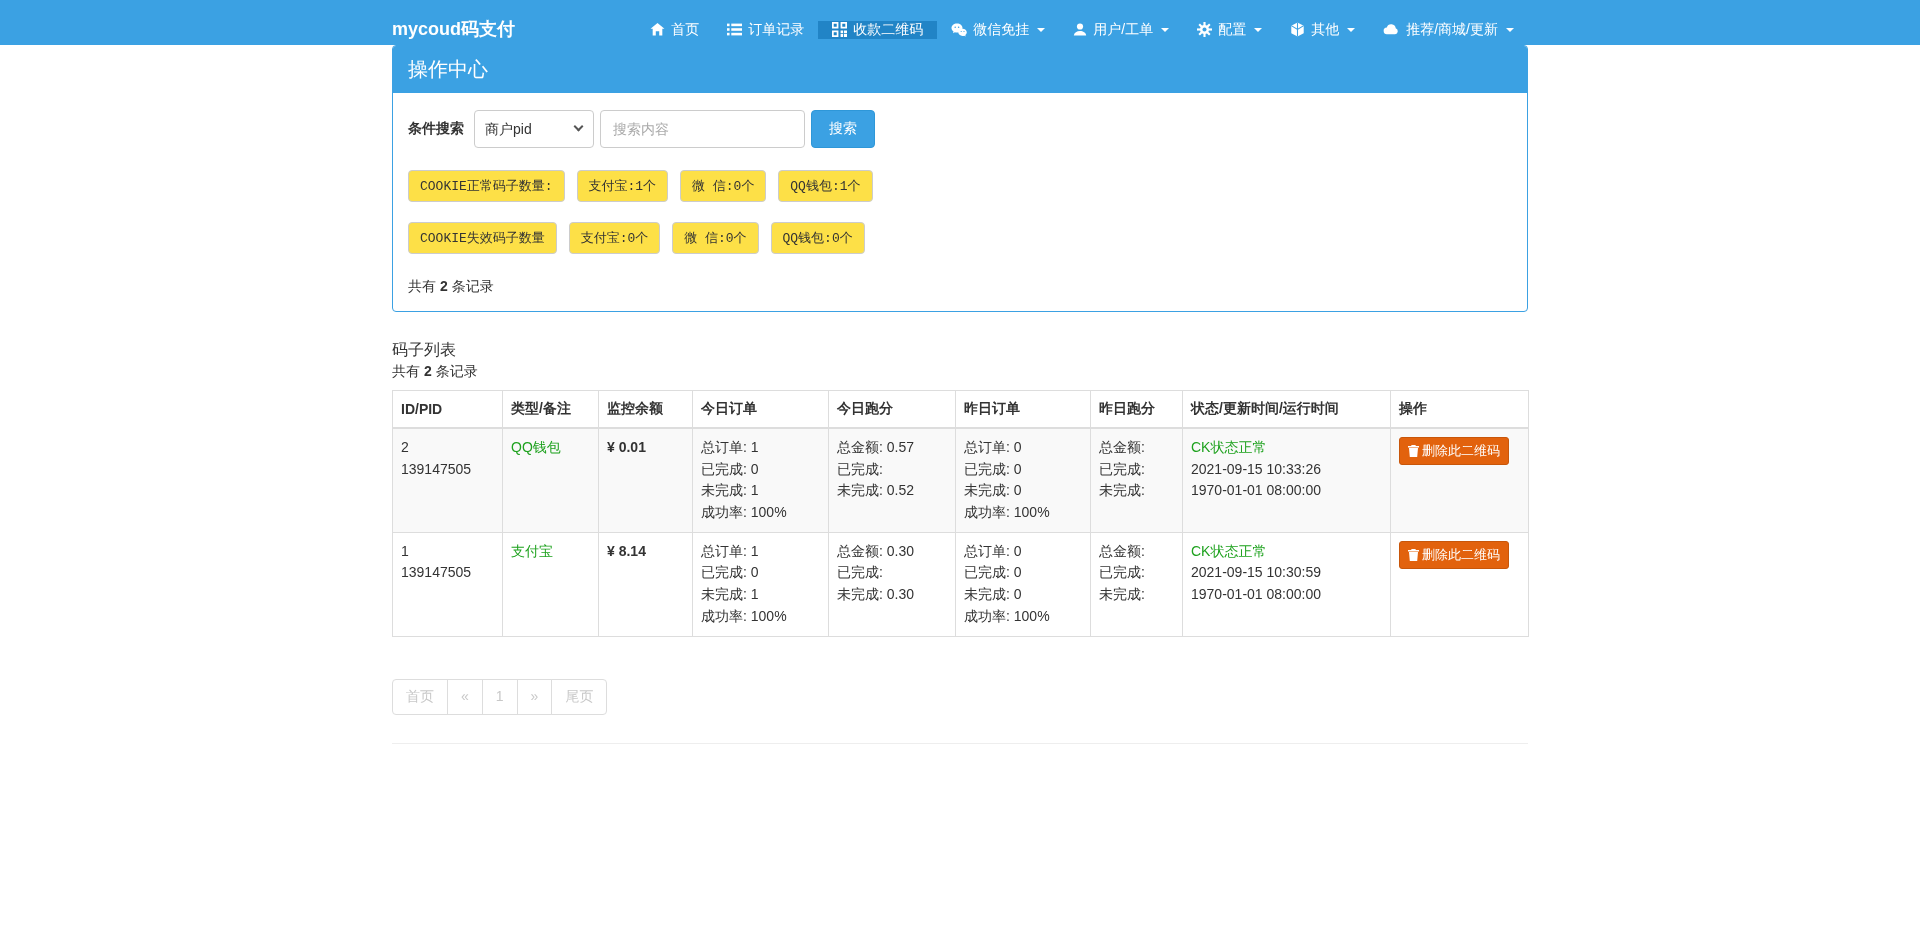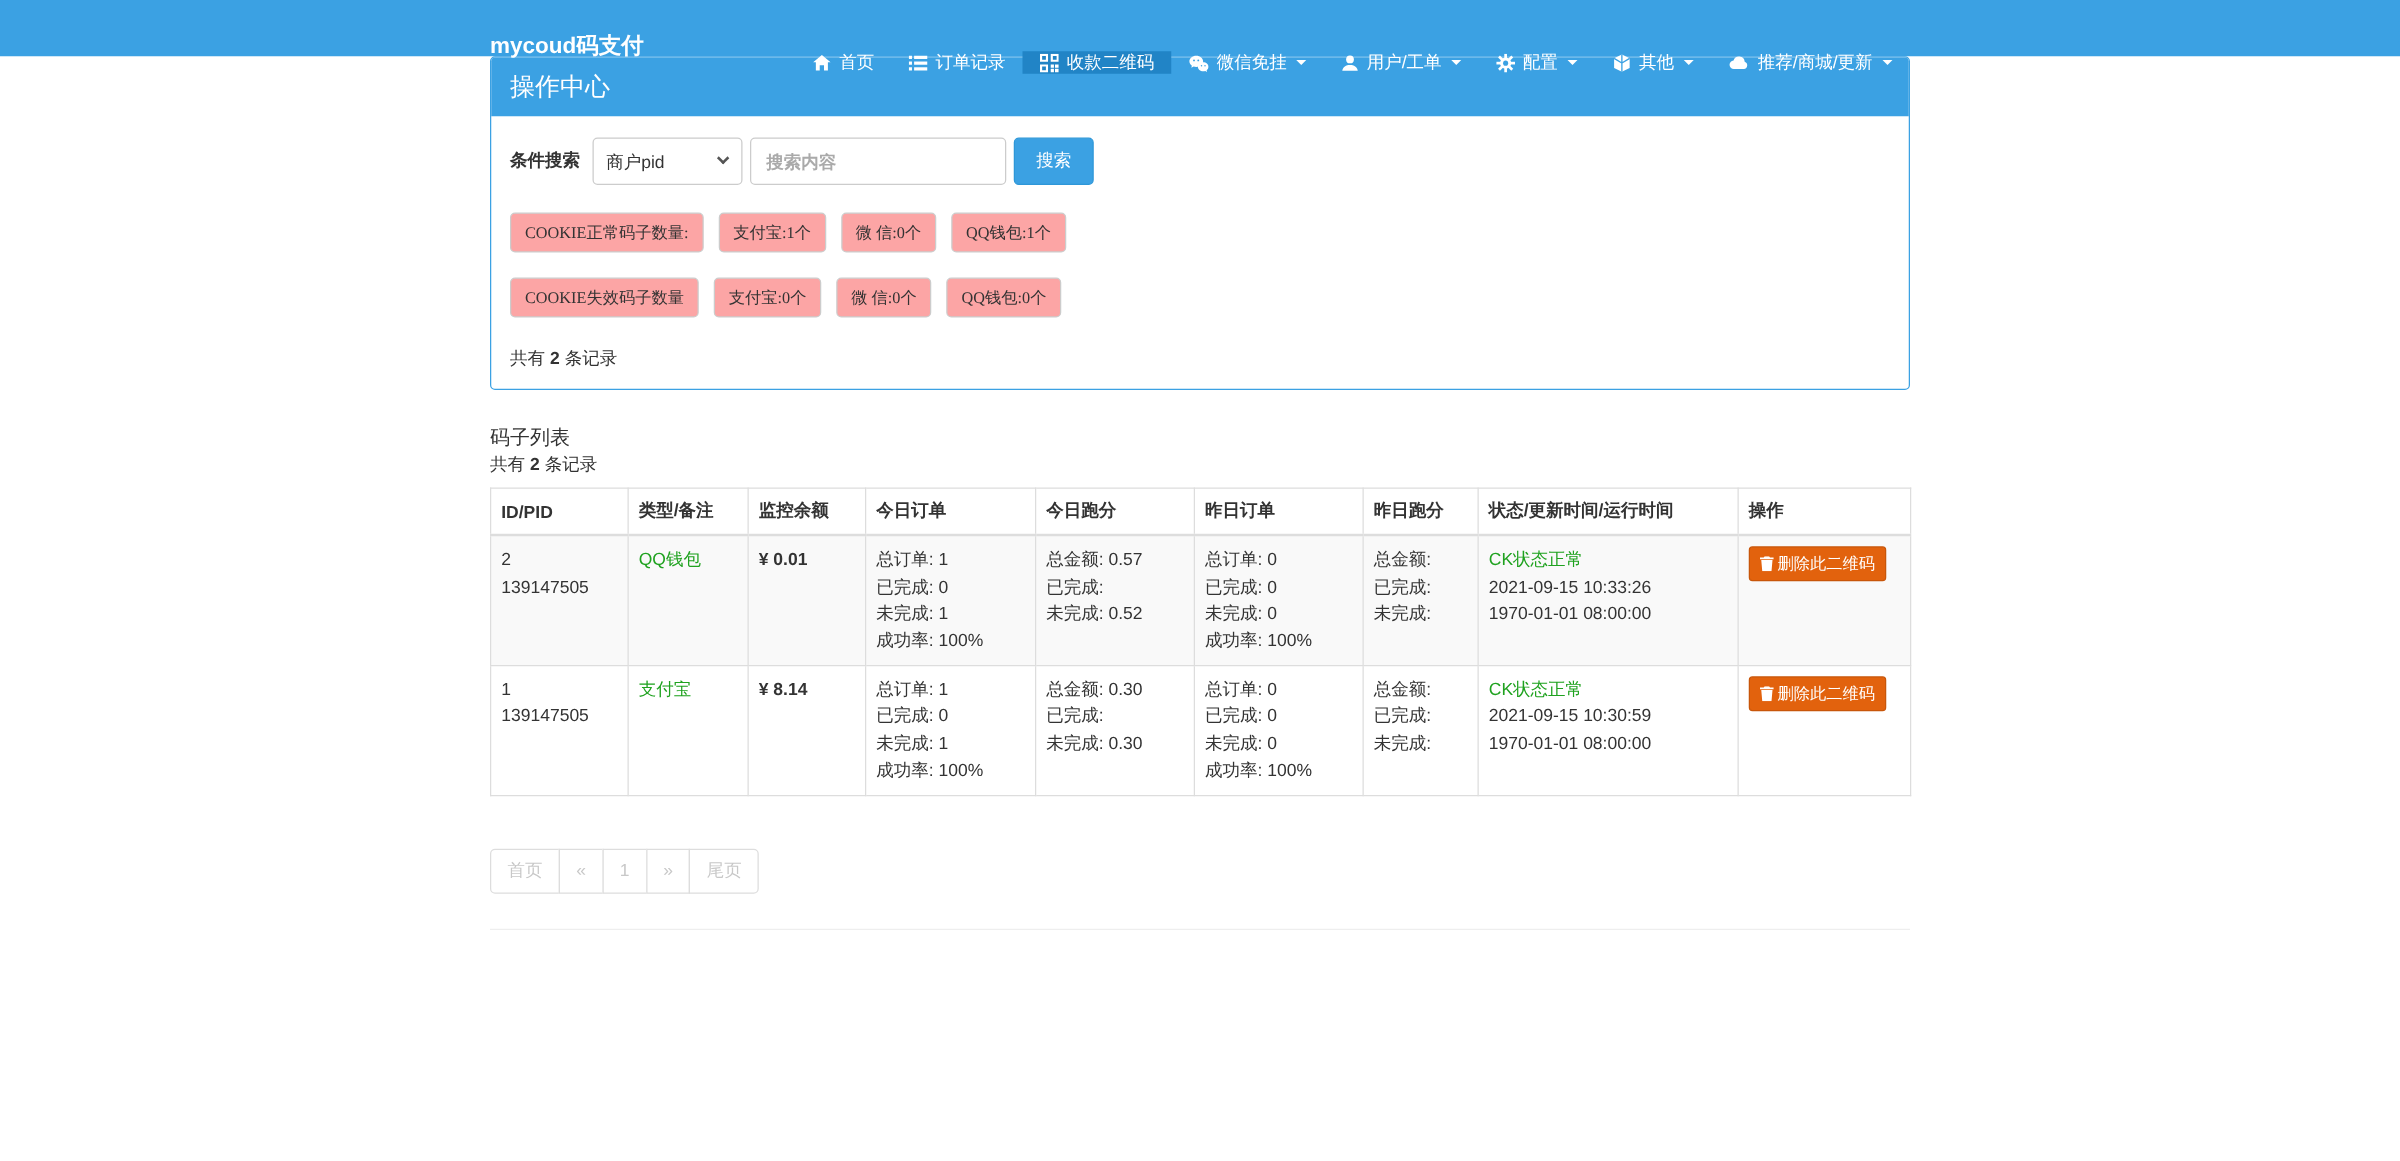--- a/index.html
+++ b/index.html
@@ -5,21 +5,21 @@
   * { box-sizing: border-box; }
   html,body { margin:0; padding:0; background:#fff; }
   body {
     font-family: "Liberation Sans", "DejaVu Sans", sans-serif;
     font-size: 14px; color:#333; min-height: 929px; width: 1920px;
   }
   .container { width: 1136px; margin: 0 auto; }
 
   
   .navbar { height:45px; background:#3ba1e3; }
-  .navbar .container { display:flex; justify-content:space-between; align-items:flex-end; height:59px; }
+  .navbar .container { display:flex; justify-content:space-between; align-items:center; height:59px; }
   .brand { color:#fff; font-weight:bold; font-size:18px; line-height:45px; cursor:pointer; }
   .nav-items { display:flex; align-items:stretch; }
   .nav-item { display:flex; align-items:center; gap:6px; padding:0 14px; color:#fff; font-size:14px; cursor:pointer; white-space:nowrap; }
   .nav-item.active { background:#2184c6; }
   .nav-item svg { display:block; }
   .caret { display:inline-block; width:0; height:0; border-top:4px solid #fff; border-left:4px solid transparent; border-right:4px solid transparent; margin-left:2px; }
 
   
   .breadcrumb { background:#f5f5f5; border-radius:4px; padding:8px 15px; margin:12px 0 24px; list-style:none; }
   .breadcrumb a { color:#428bca; text-decoration:none; cursor:pointer; }
@@ -39,34 +39,33 @@
     width:120px; height:38px; border:1px solid #ccc; border-radius:4px;
     padding:0 26px 0 10px; font-size:14px; color:#333; background:#fff;
     font-family:"Liberation Sans","DejaVu Sans",sans-serif;
   }
   .select-chevron { position:absolute; right:12px; top:13px; width:7px; height:7px;
     border-right:2px solid #555; border-bottom:2px solid #555; transform:rotate(45deg); pointer-events:none; }
   input.form-control {
     width:205px; height:38px; border:1px solid #ccc; border-radius:4px;
     padding:0 12px; font-size:14px; color:#333;
     font-family:"Liberation Sans","DejaVu Sans",sans-serif;
-    font-weight:bold;
   }
   input.form-control::placeholder { color:#aaa; opacity:1; }
   .btn-search {
     height:38px; margin-left:6px; padding:0 17px; font-size:14px; color:#fff;
     background:#3ba1e3; border:1px solid #2e97d8; border-radius:4px; cursor:pointer;
     font-family:"Liberation Sans","DejaVu Sans",sans-serif;
   }
 
   .stat-row { margin-bottom:20px; }
   .stat-btn {
-    display:inline-block; background:#fca5a5; border:1px solid #ccc; border-radius:4px;
+    display:inline-block; background:#fde047; border:1px solid #ccc; border-radius:4px;
     padding:6px 11px; font-size:13px; color:#333; margin-right:8px; cursor:pointer;
-    font-family:Liberation Serif, serif;
+    font-family:Liberation Mono, monospace;
     text-align:center;
   }
   .record-line { margin-top:24px; color:#333; }
   .record-line b { margin:0 4px; }
 
   
   .list-title { font-size:16px; margin:0 0 2px; }
   .list-sub { margin:0 0 9px; }
   .list-sub b { margin:0 4px; }
 

